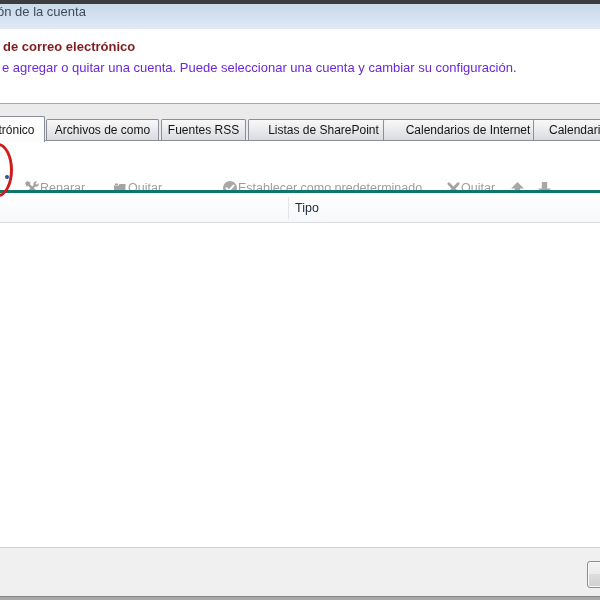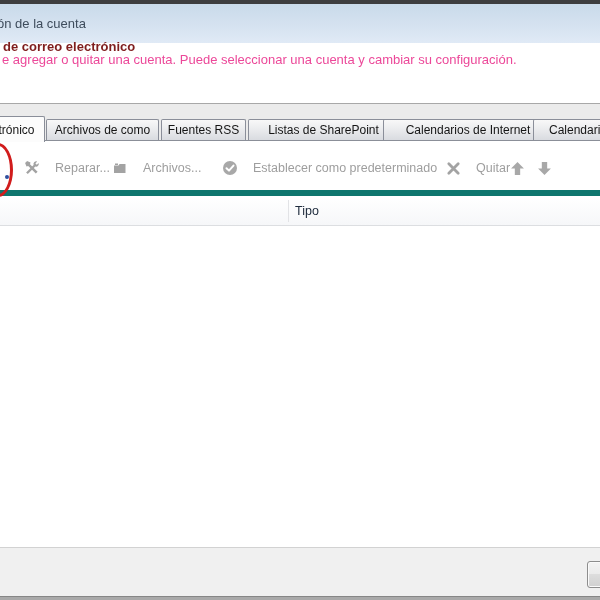--- a/index.html
+++ b/index.html
@@ -6,32 +6,32 @@
   body{
     width:600px;height:600px;position:relative;overflow:hidden;
     background:#ffffff;font-family:"Liberation Sans", sans-serif;
     -webkit-font-smoothing:antialiased;
   }
   .abs{position:absolute;}
 
   
   .top-strip{left:0;top:0;width:600px;height:4px;background:#3d3d3f;}
   .titlebar{
-    left:0;top:4px;width:600px;height:39px;
+    left:0;top:4px;width:600px;height:25px;
     background:linear-gradient(180deg,#c9daea 0%,#d5e2f0 55%,#e0eaf6 100%);
-    display:flex;align-items:center;
+    display:flex;align-items:flex-start;
   }
   .titlebar-text{
     font-size:13px;color:#3e4c5c;margin-left:2px;text-indent:-5px;
     white-space:nowrap;
   }
 
   
   .page-heading{left:3px;top:39px;font-size:13px;font-weight:bold;color:#7f1d1d;white-space:nowrap;}
-  .page-desc{left:2px;top:52px;font-size:13px;color:#ec4899;white-space:nowrap;}
+  .page-desc{left:2px;top:60px;font-size:13px;color:#6d28d9;white-space:nowrap;}
 
   
   .hsep{left:0;top:103px;width:600px;height:1px;background:#a8a8a8;}
   .tabstrip{left:0;top:104px;width:600px;height:37px;background:#ebebeb;border-bottom:1px solid #8b8f98;box-sizing:border-box;}
   .tab{
     position:absolute;box-sizing:border-box;top:119px;height:21px;
     background:linear-gradient(180deg,#f8f8f8 0%,#ebecee 45%,#d9dbe0 100%);
     border:1px solid #8a8e99;border-bottom:none;border-radius:2px 2px 0 0;
     display:flex;align-items:center;justify-content:center;
     font-size:12px;color:#151515;white-space:nowrap;overflow:hidden;z-index:2;cursor:default;
@@ -39,34 +39,34 @@
   .tab.active{top:116px;height:26px;background:#fcfcfc;z-index:3;}
   .t0{left:-12px;width:57px;}
   .t1{left:46px;width:113px;}
   .t2{left:161px;width:85px;}
   .t3{left:248px;width:151px;}
   .t4{left:383px;width:170px;}
   .t5{left:533px;width:90px;}
 
   
   .tb-btn{
-    position:absolute;top:156px;height:24px;display:flex;align-items:center;gap:15px;
+    position:absolute;top:176px;height:24px;display:flex;align-items:center;gap:0;
     color:#9e9e9e;font-size:12.5px;white-space:nowrap;cursor:default;
   }
   .tb-ico{display:inline-flex;width:16px;height:16px;align-items:center;justify-content:center;}
 
   
   .red-circle{
     left:-17px;top:143px;width:30px;height:54px;box-sizing:border-box;
     border:3px solid #d11c1c;border-radius:50%;z-index:6;pointer-events:none;
   }
   .blue-dot{left:5px;top:175px;width:4px;height:4px;border-radius:50%;background:#2d4f9f;z-index:7;}
 
   
-  .listbox{left:0;top:190px;width:600px;height:357px;background:#ffffff;border-top:6px solid #0f766e;box-sizing:border-box;}
+  .listbox{left:0;top:190px;width:600px;height:357px;background:#ffffff;border-top:3px solid #0f766e;box-sizing:border-box;}
   .list-header{
     position:absolute;left:0;top:1px;width:600px;height:29px;
     background:linear-gradient(180deg,#ffffff 0%,#f6f7f9 100%);
     border-bottom:1px solid #dcdee1;box-sizing:border-box;
   }
   .col-divider{position:absolute;left:288px;top:3px;width:1px;height:22px;background:#e2e3e6;}
   .col-tipo{position:absolute;left:295px;top:0;height:28px;line-height:28px;font-size:12.5px;color:#202d3e;}
   .list-body{position:absolute;left:0;top:30px;width:600px;height:326px;background:#ffffff;}
 
   
@@ -109,21 +109,21 @@
   <span>Reparar...</span>
 </div>
 
 <div class="tb-btn" style="left:112px;">
   <span class="tb-ico">
     <svg width="16" height="16" viewBox="0 0 16 16">
       <path fill="#a3a3a3" d="M2 5.5 L2 13 L13.5 13 L13.5 4 L7.5 4 L6.5 5.5 Z"></path>
       <path fill="#a3a3a3" d="M3 3.5 L6 3.5 L6 5 L3 5 Z"></path>
     </svg>
   </span>
-  <span>Archivos...</span>
+  <span>Quitar...</span>
 </div>
 
 <div class="tb-btn" style="left:222px;">
   <span class="tb-ico">
     <svg width="16" height="16" viewBox="0 0 16 16">
       <circle cx="8" cy="8" r="7" fill="#a8a8a8"></circle>
       <path d="M4.5 8.2 L7 10.6 L11.5 5.6" fill="none" stroke="#ffffff" stroke-width="2" stroke-linecap="round" stroke-linejoin="round"></path>
     </svg>
   </span>
   <span>Establecer como predeterminado</span>

